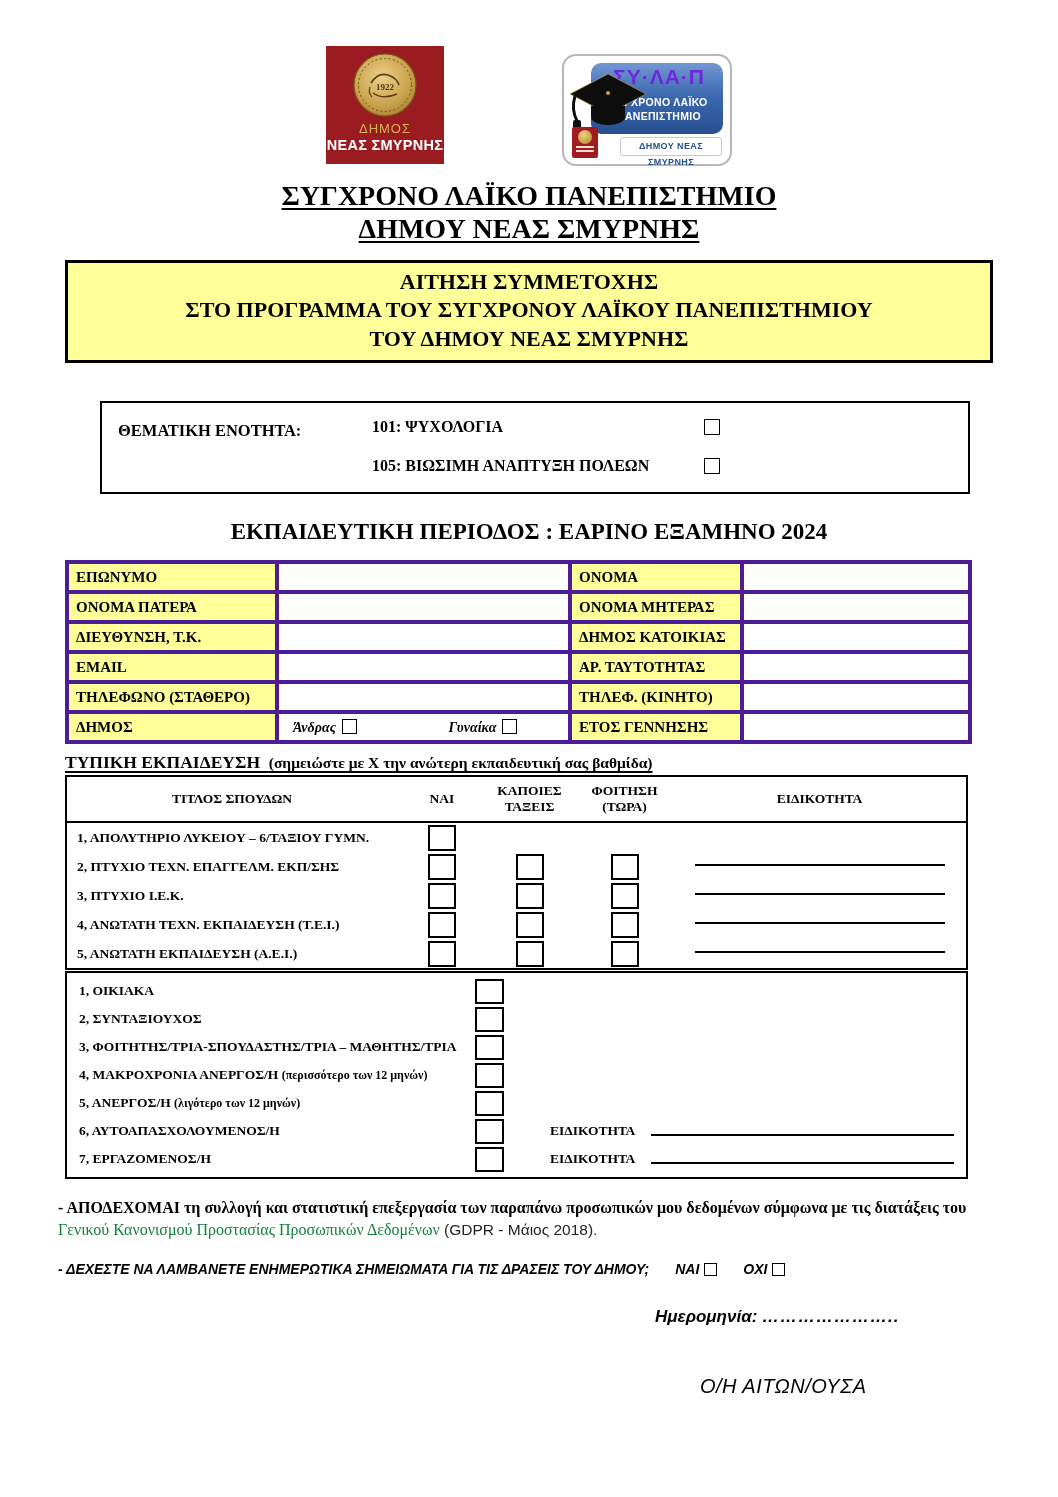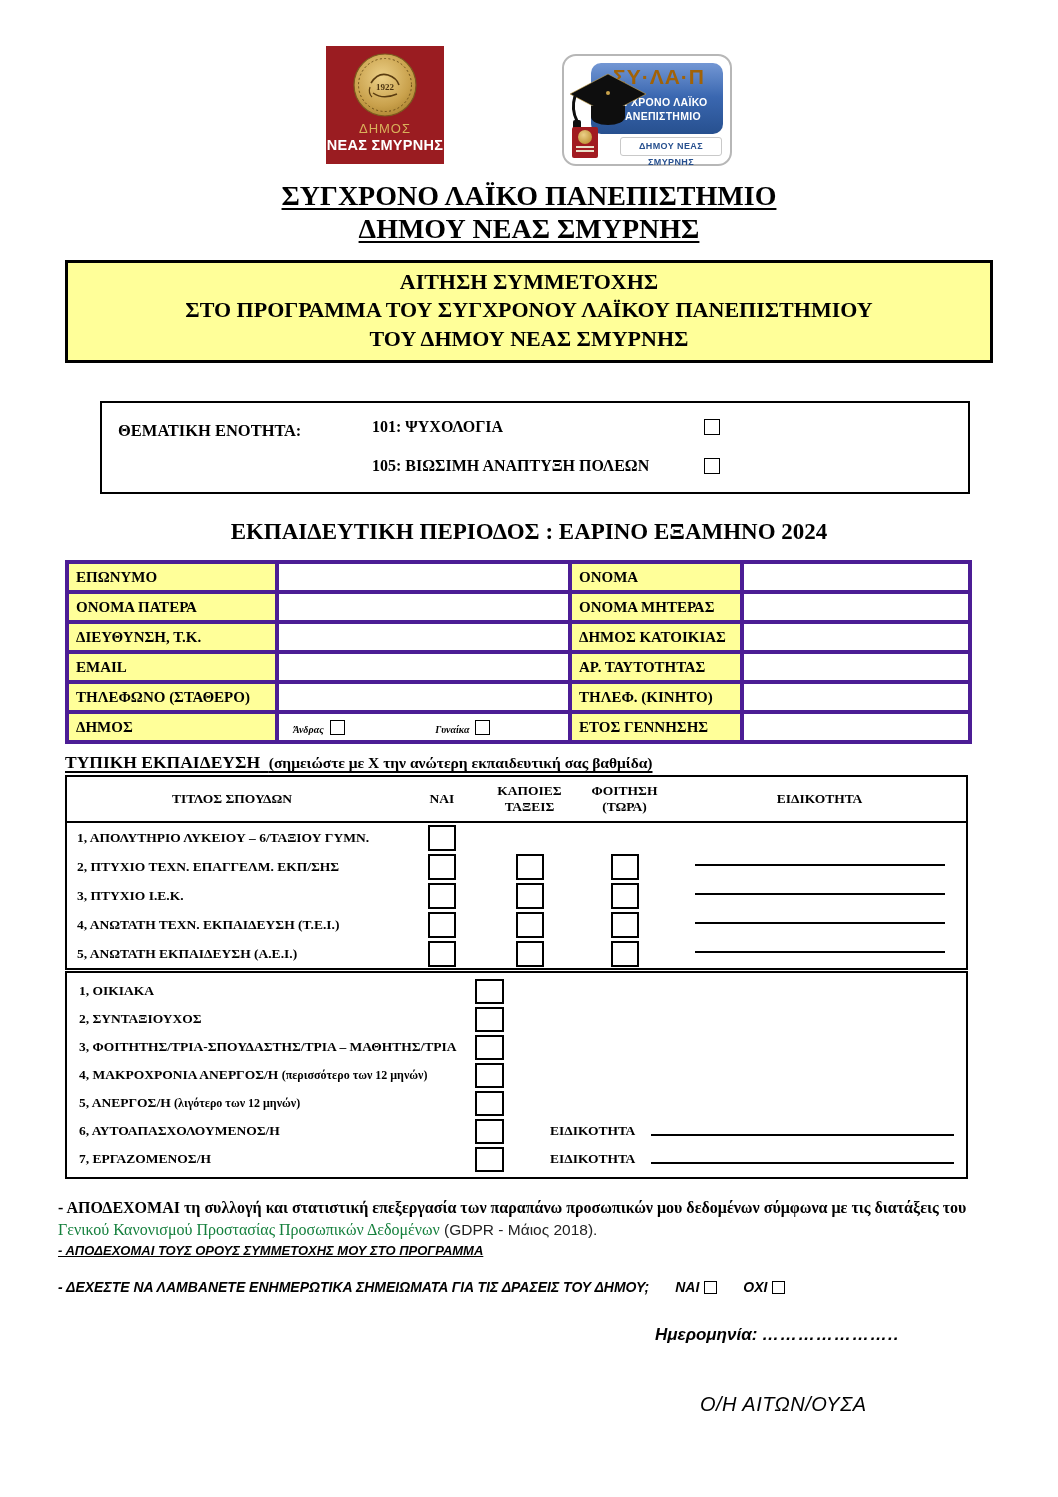--- a/index.html
+++ b/index.html
@@ -12,21 +12,21 @@
   
   .logos { display:flex; justify-content:center; align-items:flex-start; gap:118px; padding-top:46px; }
   .muni-logo { width:118px; height:118px; background:#9a1c21; display:flex; flex-direction:column; align-items:center; box-sizing:border-box; }
   .seal-svg { margin-top:7px; width:64px; height:64px; }
   .muni-line1 { color:#d9b05a; font-family:"Liberation Sans",sans-serif; font-size:13px; letter-spacing:1px; margin-top:4px; }
   .muni-line2 { color:#ffffff; font-family:"Liberation Sans",sans-serif; font-weight:bold; font-size:14.5px; letter-spacing:.3px; margin-top:1px; }
 
   .sylap-logo { position:relative; width:170px; height:112px; margin-top:8px; background:#fff; border:2px solid #b7b7b7; border-radius:14px; box-sizing:border-box; }
   .sylap-blue { position:absolute; left:27px; top:7px; right:7px; height:71px; border-radius:10px;
     background:linear-gradient(180deg,#7397d4 0%, #3a67b0 48%, #27508f 100%); }
-  .sylap-acronym { position:absolute; right:10px; top:9px; width:122px; text-align:center; color:#a16207;
+  .sylap-acronym { position:absolute; right:10px; top:9px; width:122px; text-align:center; color:#6d28d9;
     font-family:"Liberation Sans",sans-serif; font-weight:bold; font-size:21px; letter-spacing:1px; }
   .sylap-l1 { position:absolute; right:10px; top:40px; width:122px; text-align:center; color:#fff;
     font-family:"Liberation Sans",sans-serif; font-size:10.5px; font-weight:bold; letter-spacing:.3px; }
   .sylap-l2 { position:absolute; right:10px; top:54px; width:122px; text-align:center; color:#fff;
     font-family:"Liberation Sans",sans-serif; font-size:10.5px; font-weight:bold; letter-spacing:.3px; }
   .sylap-strip { position:absolute; left:56px; right:8px; bottom:8px; height:17px; background:#fff;
     border:1px solid #c9c9c9; border-radius:3px; text-align:center; line-height:16px;
     color:#27508f; font-family:"Liberation Sans",sans-serif; font-weight:bold; font-size:9px; letter-spacing:.4px; }
   .cap-svg { position:absolute; left:2px; top:14px; width:84px; height:76px; }
   .sylap-badge { position:absolute; left:8px; bottom:6px; width:26px; height:31px; background:#a11b20;
@@ -56,21 +56,21 @@
   .cb-gender { width:15px; height:15px; border-width:1.5px; margin-left:6px; vertical-align:-2px; }
   .cb-edu { width:28px; height:26px; }
   .cb-occ { width:29px; height:25px; }
   .cb-small { width:13px; height:13px; border-width:1.5px; margin-left:5px; vertical-align:-2px; }
 
   
   .personal-table { margin:15px 0 0 65px; border-collapse:collapse; width:903px; table-layout:fixed; }
   .personal-table td { border:4px solid #4c1d95; height:26px; padding:0; }
   .personal-table td.lbl { background:#ffff99; font-weight:bold; font-size:15px; padding-left:7px; }
   .personal-table td.inp { background:#fff; }
-  .gender-cell { font-weight:bold; font-style:italic; font-size:10px; padding-left:14px !important; }
+  .gender-cell { font-weight:bold; font-style:italic; font-size:14px; padding-left:14px !important; }
   .gender-opt + .gender-opt { margin-left:88px; }
 
   
   .sec-heading { margin:8px 65px 0; font-weight:bold; font-size:17.5px;
     text-decoration:underline; text-decoration-thickness:2px; text-underline-offset:3px; }
   .sec-heading .note { font-size:15.5px; }
 
   
   .edu-table { margin:2px 0 0 65px; width:903px; border:2.5px solid #000; box-sizing:border-box; }
   .edu-header { display:flex; align-items:center; border-bottom:2.5px solid #000; height:44px; }
@@ -356,21 +356,20 @@
     <div class="occ-row">
       <span class="occ-label"><span>7, ΕΡΓΑΖΟΜΕΝΟΣ/Η</span></span>
       <span class="cb cb-occ"></span>
       <span class="occ-spec">ΕΙΔΙΚΟΤΗΤΑ</span>
       <span class="occ-line"></span>
     </div>
   </div>
 
   <p class="consent"><span class="gdpr-bold">- ΑΠΟΔΕΧΟΜΑΙ τη συλλογή και στατιστική επεξεργασία των παραπάνω προσωπικών μου δεδομένων σύμφωνα με τις διατάξεις του </span><span class="gdpr-law">Γενικού Κανονισμού Προστασίας Προσωπικών Δεδομένων</span><span class="gdpr-paren"> (GDPR - Μάιος 2018).</span></p>
 
-  <p class="accept-terms">- ΑΠΟΔΕΧΟΜΑΙ ΤΟΥΣ ΟΡΟΥΣ ΣΥΜΜΕΤΟΧΗΣ ΜΟΥ ΣΤΟ ΠΡΟΓΡΑΜΜΑ</p>
 
   <div class="newsletter">
     <span>- ΔΕΧΕΣΤΕ ΝΑ ΛΑΜΒΑΝΕΤΕ ΕΝΗΜΕΡΩΤΙΚΑ ΣΗΜΕΙΩΜΑΤΑ ΓΙΑ ΤΙΣ ΔΡΑΣΕΙΣ ΤΟΥ ΔΗΜΟΥ;</span>
     <span class="yn"><span>ΝΑΙ</span><span class="cb cb-small"></span></span>
     <span class="yn"><span>ΟΧΙ</span><span class="cb cb-small"></span></span>
   </div>
 
   <div class="date-line">
     <span>Ημερομηνία:</span>
     <span class="date-dots">…………………..</span>

